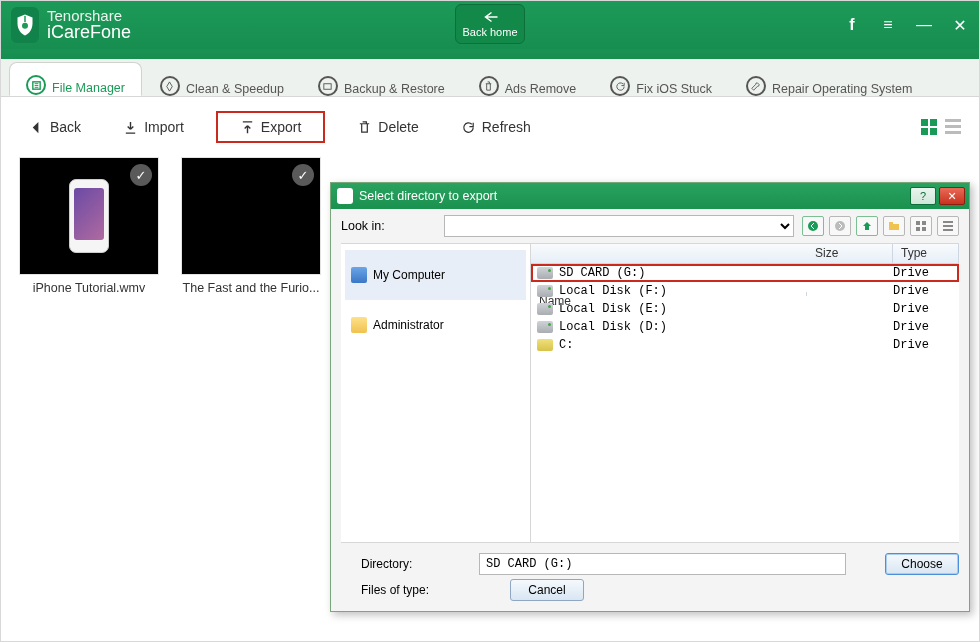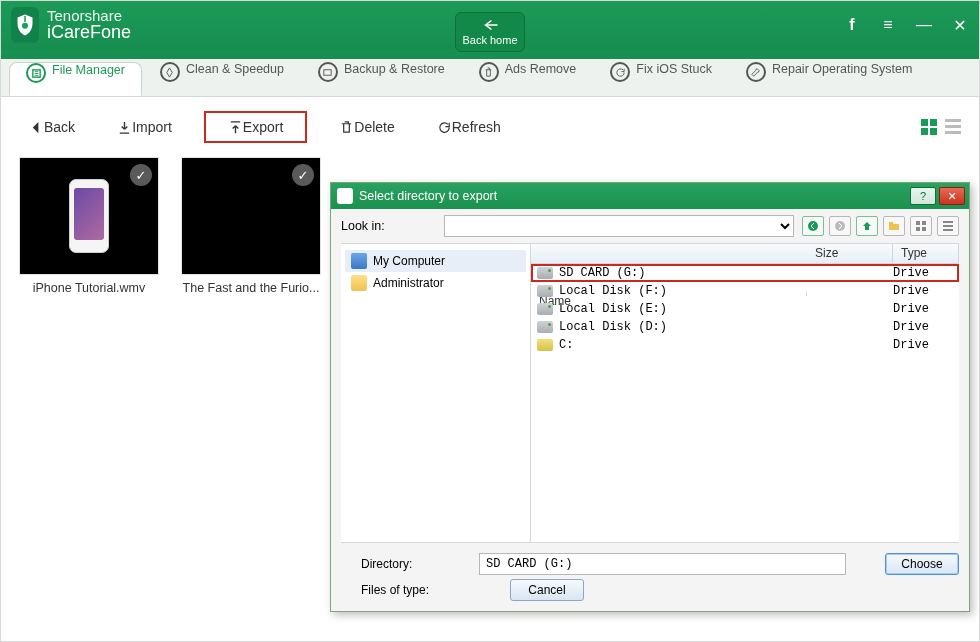--- a/index.html
+++ b/index.html
@@ -4,39 +4,39 @@
 <style>
   * { box-sizing: border-box; margin: 0; padding: 0; font-family: "Segoe UI", Tahoma, sans-serif; }
   body { width: 980px; height: 642px; background: #fff; overflow: hidden; border:1px solid #d8d8d8; }
 
   
   .titlebar { height: 48px; background: linear-gradient(#1c9a58,#178e50); color:#fff; display:flex; align-items:center; padding:0 10px; }
   .logo-badge { width:28px; height:36px; background:#10824a; border-radius:6px; position:relative; margin-right:8px; display:flex; align-items:center; justify-content:center;}
   .logo-badge svg { width:18px; height:24px; }
   .brand-small { font-size:15px; opacity:.9; line-height:1; }
   .brand-big { font-size:18px; font-weight:500; line-height:1.1; }
-  .back-home { position:absolute; left:50%; top:12px; transform:translateX(-50%); width:70px; height:40px; background:#128849; border:1px solid #0d6f3a; border-radius:6px; color:#fff; font-size:11px; display:flex; flex-direction:column; align-items:center; justify-content:center; gap:2px; cursor:pointer;}
+  .back-home { position:absolute; left:50%; top:4px; transform:translateX(-50%); width:70px; height:40px; background:#128849; border:1px solid #0d6f3a; border-radius:6px; color:#fff; font-size:11px; display:flex; flex-direction:column; align-items:center; justify-content:center; gap:2px; cursor:pointer;}
   .back-home svg { width:18px; height:14px; }
   .title-ctrls { margin-left:auto; display:flex; gap:18px; align-items:center; }
   .title-ctrls span { cursor:pointer; font-size:16px; width:18px; text-align:center; }
 
   
   .greenstrip { height:30px; background:linear-gradient(#189253,#148548); }
 
   
   .tabsrow { height:38px; background:#eef2ee; border-bottom:1px solid #d7d7d7; display:flex; align-items:flex-end; padding:0 8px; gap:2px; position:relative; top:-20px;}
-  .tab { display:flex; align-items:flex-start; gap:6px; padding:0 16px; height:34px; border-top-left-radius:8px; border-top-right-radius:8px; font-size:12.5px; color:#555; cursor:pointer; }
+  .tab { display:flex; align-items:flex-end; gap:6px; padding:0 16px; height:34px; border-top-left-radius:8px; border-top-right-radius:8px; font-size:12.5px; color:#555; cursor:pointer; }
   .tab.active { background:#fff; border:1px solid #cfd4cf; border-bottom:1px solid #fff; color:#1a9a57; font-weight:500; }
   .tab svg { width:16px; height:16px; }
   .tab .ico-circ { width:20px;height:20px;border:2px solid currentColor;border-radius:50%;display:flex;align-items:center;justify-content:center;}
   .tab .ico-circ svg{width:11px;height:11px;}
 
   
   .toolbar { height:40px; display:flex; align-items:center; gap:22px; padding:0 18px; font-size:14px; color:#333; margin-top:-10px;}
-  .tbtn { display:flex; align-items:center; gap:0; cursor:pointer; padding:4px 10px; }
+  .tbtn { display:flex; align-items:center; gap:6px; cursor:pointer; padding:4px 10px; }
   .tbtn svg { width:15px; height:15px; }
   .tbtn.highlight { border:2px solid #c92a1d; padding:6px 22px; }
   .view-icons { margin-left:auto; display:flex; gap:8px; }
   .view-icons span { width:16px;height:16px; cursor:pointer; }
   .vi-grid { background:
      linear-gradient(#1a9a57,#1a9a57) 0 0/7px 7px no-repeat,
      linear-gradient(#1a9a57,#1a9a57) 9px 0/7px 7px no-repeat,
      linear-gradient(#1a9a57,#1a9a57) 0 9px/7px 7px no-repeat,
      linear-gradient(#1a9a57,#1a9a57) 9px 9px/7px 7px no-repeat; }
   .vi-list { background:
@@ -62,21 +62,21 @@
   .dlg-row{display:flex;align-items:center;padding:6px 10px;gap:8px; font-family:"Courier New",monospace; font-size:12.5px;}
   .dlg-row label{width:95px;}
   .dlg-row input,.dlg-row select{flex:1;height:22px;border:1px solid #b7b7b7;background:#fff;padding:0 6px;font:inherit;}
   .nav-icos{display:flex;gap:5px;}
   .nav-icos .nb{width:22px;height:20px;border:1px solid #b7b7b7;background:#f8f8f8;border-radius:2px;display:flex;align-items:center;justify-content:center;cursor:pointer;}
   .nav-icos .nb.green{color:#1a9a57;border-color:#7bbf93;}
   .nav-icos svg{width:12px;height:12px;}
 
   .dlg-body{flex:1;display:flex;border-top:1px solid #d7d7d7;border-bottom:1px solid #d7d7d7;background:#fff;margin:0 10px;}
   .tree{width:190px;border-right:1px solid #d7d7d7;padding:6px 4px;}
-  .tree-item{display:flex;align-items:center;gap:6px;padding:3px 6px;cursor:pointer;}
+  .tree-item{display:flex;align-items:center;gap:6px;padding:17px 6px;cursor:pointer;}
   .tree-item.sel{background:#e8eef7;}
   .tree-item .fico{width:16px;height:16px;}
   .ico-pc{background:linear-gradient(#6aa6e6,#3a77c7);border-radius:2px;}
   .ico-folder{background:linear-gradient(#ffe08a,#f0c250);border-radius:2px;}
 
   .list{flex:1;display:flex;flex-direction:column;}
   .list-head{display:flex;background:linear-gradient(#f9fbfd,#e6eef7);border-bottom:1px solid #cdd6e1;height:20px;}
   .list-head div{padding:2px 8px;border-right:1px solid #cdd6e1;font-family:"Segoe UI",sans-serif;font-size:12px;color:#333;}
   .col-name{flex:1;margin-top:48px;}
   .col-size{width:86px;}

